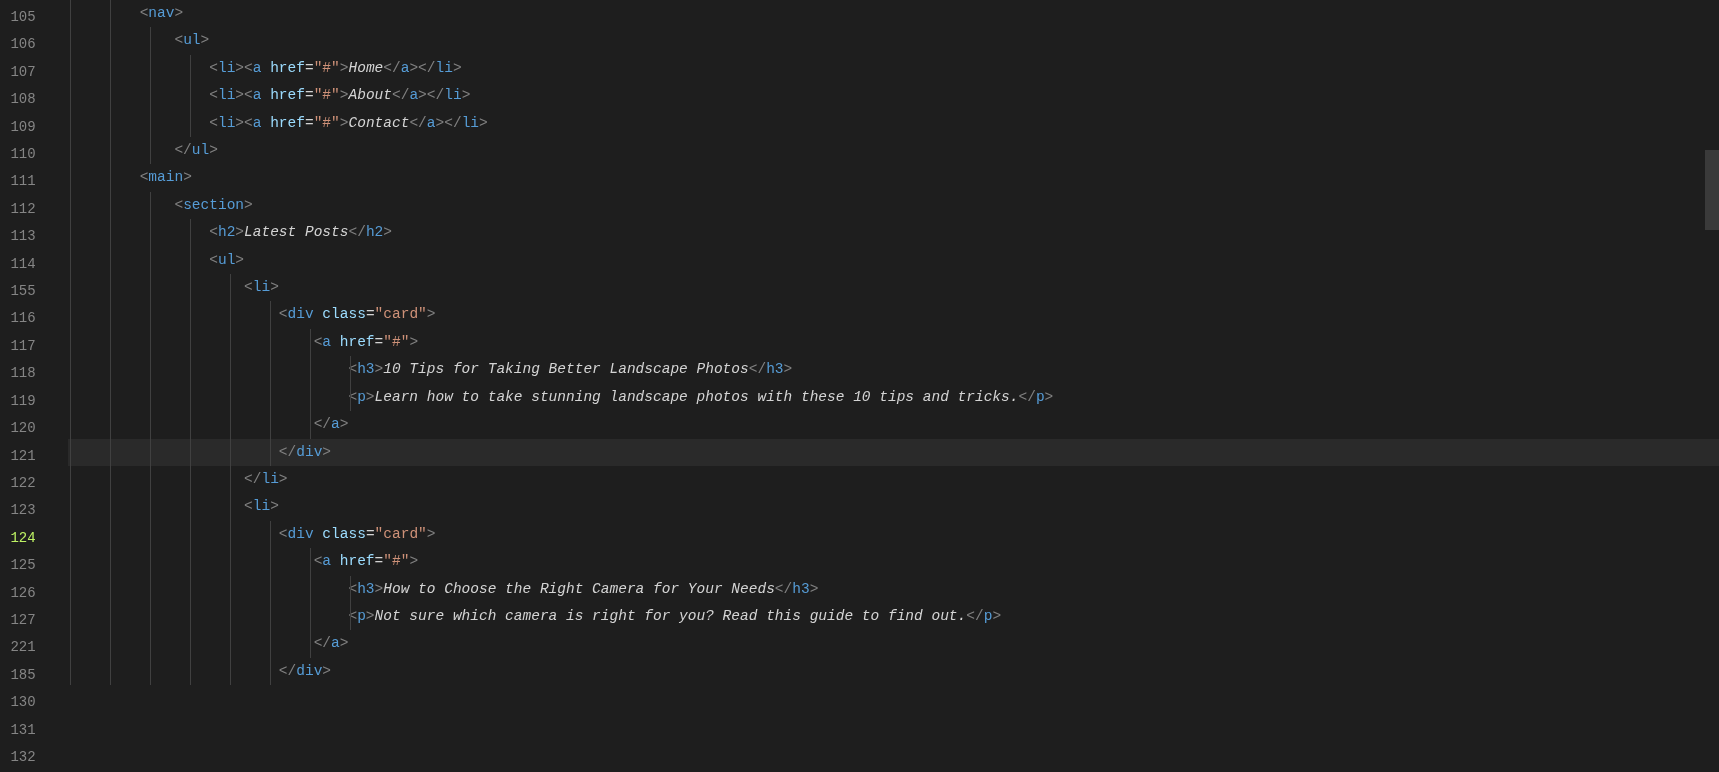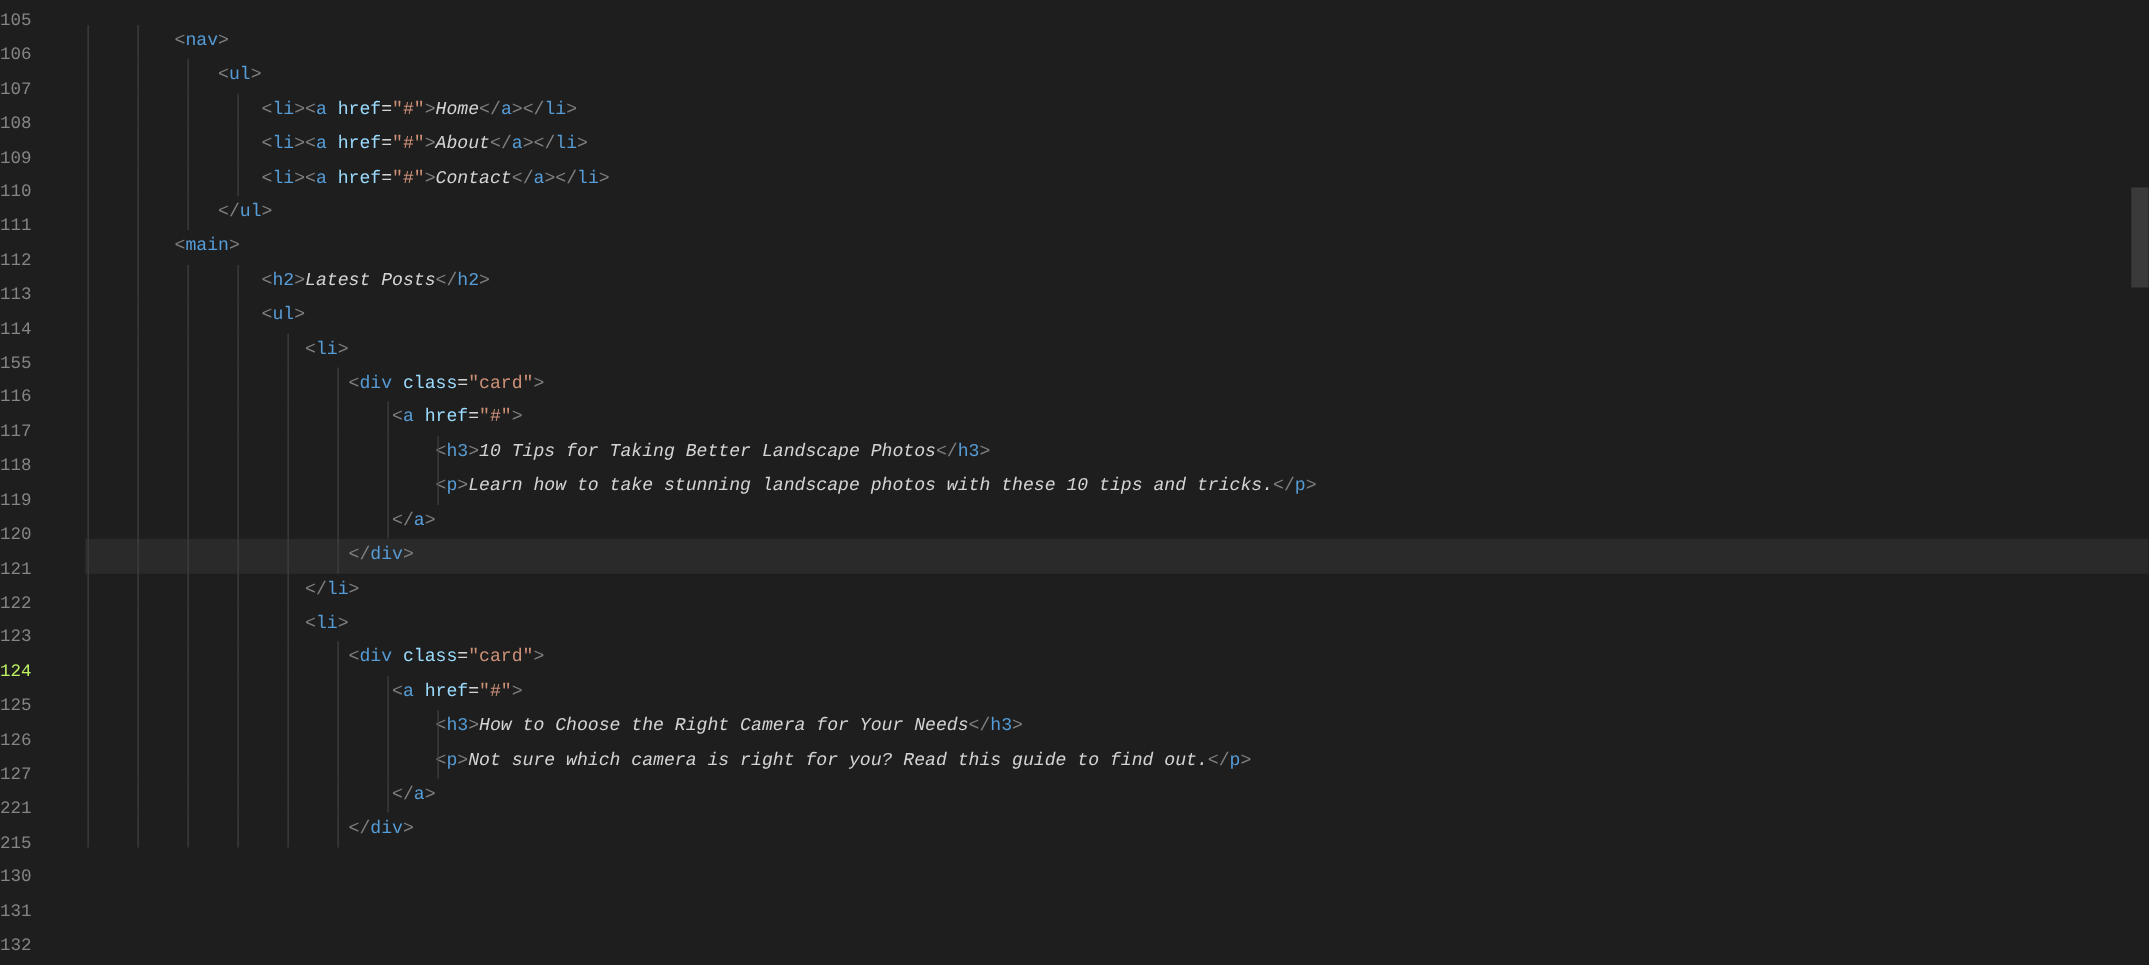--- a/index.html
+++ b/index.html
@@ -16,32 +16,32 @@
     display: flex;
     height: 100%;
   }
   .gutter {
     width: 68px;
     background: #1e1e1e;
     padding-top: 4px;
     user-select: none;
   }
   .line-number {
-    text-align: left;
+    text-align: center;
     padding-right: 22px;
     color: #858585;
     line-height: 27.4px;
     font-size: 14px;
   }
   .line-number.active {
     color: #bef264;
   }
   .code-area {
     flex: 1;
-    padding-top: 20px;
+    padding-top: 0;
     position: relative;
   }
   .code-line {
     line-height: 27.4px;
     white-space: pre;
     position: relative;
     padding-left: 2px;
   }
   .code-line.active {
     background: #2a2a2a;
@@ -102,36 +102,37 @@
       <div class="line-number">119</div>
       <div class="line-number">120</div>
       <div class="line-number">121</div>
       <div class="line-number">122</div>
       <div class="line-number">123</div>
       <div class="line-number active">124</div>
       <div class="line-number">125</div>
       <div class="line-number">126</div>
       <div class="line-number">127</div>
       <div class="line-number">221</div>
-      <div class="line-number">215</div>
+      <div class="line-number">185</div>
       <div class="line-number">130</div>
       <div class="line-number">131</div>
       <div class="line-number">132</div>
     </div>
   <div class="code-area">
     <div class="code-content" id="code-content">
         <div class="code-line"><span></span></div>
         <div class="code-line"><span class="indent-guide" style="left: 2px;"></span><span class="indent-guide" style="left: 42px;"></span><span>        </span><span class="bracket">&lt;</span><span class="tag">nav</span><span class="bracket">&gt;</span></div>
         <div class="code-line"><span class="indent-guide" style="left: 2px;"></span><span class="indent-guide" style="left: 42px;"></span><span class="indent-guide" style="left: 82px;"></span><span>            </span><span class="bracket">&lt;</span><span class="tag">ul</span><span class="bracket">&gt;</span></div>
         <div class="code-line"><span class="indent-guide" style="left: 2px;"></span><span class="indent-guide" style="left: 42px;"></span><span class="indent-guide" style="left: 82px;"></span><span class="indent-guide" style="left: 122px;"></span><span>                </span><span class="bracket">&lt;</span><span class="tag">li</span><span class="bracket">&gt;&lt;</span><span class="tag">a</span><span class="text"> </span><span class="attr-name">href</span><span class="eq">=</span><span class="attr-value">"#"</span><span class="bracket">&gt;</span><span class="text">Home</span><span class="bracket">&lt;/</span><span class="tag">a</span><span class="bracket">&gt;&lt;/</span><span class="tag">li</span><span class="bracket">&gt;</span></div>
         <div class="code-line"><span class="indent-guide" style="left: 2px;"></span><span class="indent-guide" style="left: 42px;"></span><span class="indent-guide" style="left: 82px;"></span><span class="indent-guide" style="left: 122px;"></span><span>                </span><span class="bracket">&lt;</span><span class="tag">li</span><span class="bracket">&gt;&lt;</span><span class="tag">a</span><span class="text"> </span><span class="attr-name">href</span><span class="eq">=</span><span class="attr-value">"#"</span><span class="bracket">&gt;</span><span class="text">About</span><span class="bracket">&lt;/</span><span class="tag">a</span><span class="bracket">&gt;&lt;/</span><span class="tag">li</span><span class="bracket">&gt;</span></div>
         <div class="code-line"><span class="indent-guide" style="left: 2px;"></span><span class="indent-guide" style="left: 42px;"></span><span class="indent-guide" style="left: 82px;"></span><span class="indent-guide" style="left: 122px;"></span><span>                </span><span class="bracket">&lt;</span><span class="tag">li</span><span class="bracket">&gt;&lt;</span><span class="tag">a</span><span class="text"> </span><span class="attr-name">href</span><span class="eq">=</span><span class="attr-value">"#"</span><span class="bracket">&gt;</span><span class="text">Contact</span><span class="bracket">&lt;/</span><span class="tag">a</span><span class="bracket">&gt;&lt;/</span><span class="tag">li</span><span class="bracket">&gt;</span></div>
         <div class="code-line"><span class="indent-guide" style="left: 2px;"></span><span class="indent-guide" style="left: 42px;"></span><span class="indent-guide" style="left: 82px;"></span><span>            </span><span class="bracket">&lt;/</span><span class="tag">ul</span><span class="bracket">&gt;</span></div>
         <div class="code-line"><span></span></div>
         <div class="code-line"><span class="indent-guide" style="left: 2px;"></span><span class="indent-guide" style="left: 42px;"></span><span>        </span><span class="bracket">&lt;</span><span class="tag">main</span><span class="bracket">&gt;</span></div>
+        <div class="code-line"><span class="indent-guide" style="left: 2px;"></span><span class="indent-guide" style="left: 42px;"></span><span class="indent-guide" style="left: 82px;"></span><span>            </span><span class="bracket">&lt;</span><span class="tag">section</span><span class="bracket">&gt;</span></div>
         <div class="code-line"><span class="indent-guide" style="left: 2px;"></span><span class="indent-guide" style="left: 42px;"></span><span class="indent-guide" style="left: 82px;"></span><span class="indent-guide" style="left: 122px;"></span><span>                </span><span class="bracket">&lt;</span><span class="tag">h2</span><span class="bracket">&gt;</span><span class="text">Latest Posts</span><span class="bracket">&lt;/</span><span class="tag">h2</span><span class="bracket">&gt;</span></div>
         <div class="code-line"><span class="indent-guide" style="left: 2px;"></span><span class="indent-guide" style="left: 42px;"></span><span class="indent-guide" style="left: 82px;"></span><span class="indent-guide" style="left: 122px;"></span><span>                </span><span class="bracket">&lt;</span><span class="tag">ul</span><span class="bracket">&gt;</span></div>
         <div class="code-line"><span class="indent-guide" style="left: 2px;"></span><span class="indent-guide" style="left: 42px;"></span><span class="indent-guide" style="left: 82px;"></span><span class="indent-guide" style="left: 122px;"></span><span class="indent-guide" style="left: 162px;"></span><span>                    </span><span class="bracket">&lt;</span><span class="tag">li</span><span class="bracket">&gt;</span></div>
         <div class="code-line"><span class="indent-guide" style="left: 2px;"></span><span class="indent-guide" style="left: 42px;"></span><span class="indent-guide" style="left: 82px;"></span><span class="indent-guide" style="left: 122px;"></span><span class="indent-guide" style="left: 162px;"></span><span class="indent-guide" style="left: 202px;"></span><span>                        </span><span class="bracket">&lt;</span><span class="tag">div</span><span class="text"> </span><span class="attr-name">class</span><span class="eq">=</span><span class="attr-value">"card"</span><span class="bracket">&gt;</span></div>
         <div class="code-line"><span class="indent-guide" style="left: 2px;"></span><span class="indent-guide" style="left: 42px;"></span><span class="indent-guide" style="left: 82px;"></span><span class="indent-guide" style="left: 122px;"></span><span class="indent-guide" style="left: 162px;"></span><span class="indent-guide" style="left: 202px;"></span><span class="indent-guide" style="left: 242px;"></span><span>                            </span><span class="bracket">&lt;</span><span class="tag">a</span><span class="text"> </span><span class="attr-name">href</span><span class="eq">=</span><span class="attr-value">"#"</span><span class="bracket">&gt;</span></div>
         <div class="code-line"><span class="indent-guide" style="left: 2px;"></span><span class="indent-guide" style="left: 42px;"></span><span class="indent-guide" style="left: 82px;"></span><span class="indent-guide" style="left: 122px;"></span><span class="indent-guide" style="left: 162px;"></span><span class="indent-guide" style="left: 202px;"></span><span class="indent-guide" style="left: 242px;"></span><span class="indent-guide" style="left: 282px;"></span><span>                                </span><span class="bracket">&lt;</span><span class="tag">h3</span><span class="bracket">&gt;</span><span class="text">10 Tips for Taking Better Landscape Photos</span><span class="bracket">&lt;/</span><span class="tag">h3</span><span class="bracket">&gt;</span></div>
         <div class="code-line"><span class="indent-guide" style="left: 2px;"></span><span class="indent-guide" style="left: 42px;"></span><span class="indent-guide" style="left: 82px;"></span><span class="indent-guide" style="left: 122px;"></span><span class="indent-guide" style="left: 162px;"></span><span class="indent-guide" style="left: 202px;"></span><span class="indent-guide" style="left: 242px;"></span><span class="indent-guide" style="left: 282px;"></span><span>                                </span><span class="bracket">&lt;</span><span class="tag">p</span><span class="bracket">&gt;</span><span class="text">Learn how to take stunning landscape photos with these 10 tips and tricks.</span><span class="bracket">&lt;/</span><span class="tag">p</span><span class="bracket">&gt;</span></div>
         <div class="code-line"><span class="indent-guide" style="left: 2px;"></span><span class="indent-guide" style="left: 42px;"></span><span class="indent-guide" style="left: 82px;"></span><span class="indent-guide" style="left: 122px;"></span><span class="indent-guide" style="left: 162px;"></span><span class="indent-guide" style="left: 202px;"></span><span class="indent-guide" style="left: 242px;"></span><span>                            </span><span class="bracket">&lt;/</span><span class="tag">a</span><span class="bracket">&gt;</span></div>
         <div class="code-line active"><span class="indent-guide" style="left: 2px;"></span><span class="indent-guide" style="left: 42px;"></span><span class="indent-guide" style="left: 82px;"></span><span class="indent-guide" style="left: 122px;"></span><span class="indent-guide" style="left: 162px;"></span><span class="indent-guide" style="left: 202px;"></span><span>                        </span><span class="bracket">&lt;/</span><span class="tag">div</span><span class="bracket">&gt;</span></div>
         <div class="code-line"><span class="indent-guide" style="left: 2px;"></span><span class="indent-guide" style="left: 42px;"></span><span class="indent-guide" style="left: 82px;"></span><span class="indent-guide" style="left: 122px;"></span><span class="indent-guide" style="left: 162px;"></span><span>                    </span><span class="bracket">&lt;/</span><span class="tag">li</span><span class="bracket">&gt;</span></div>

